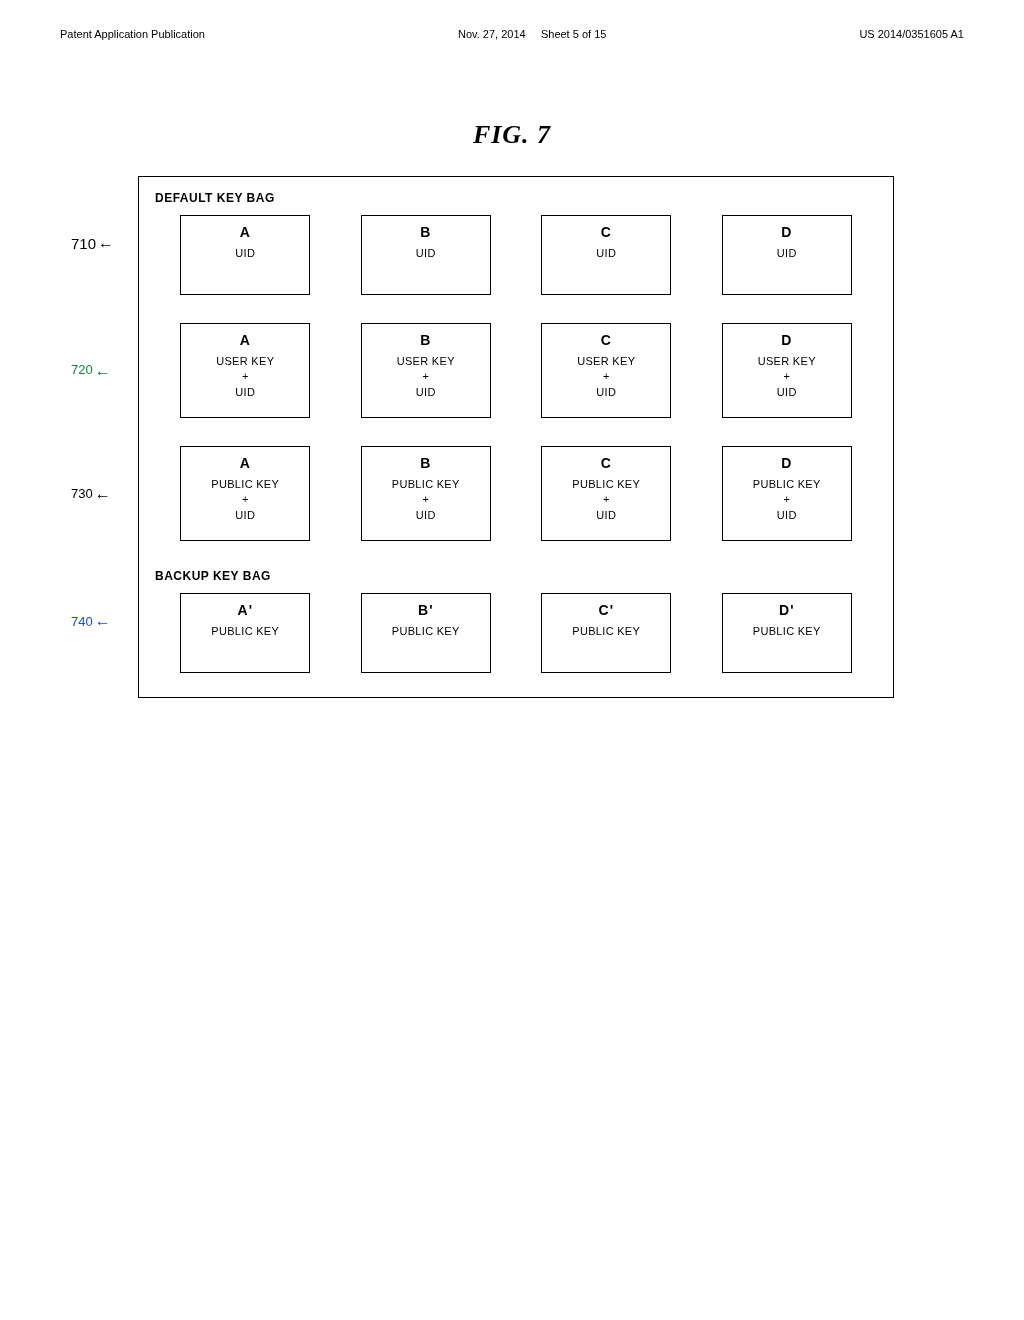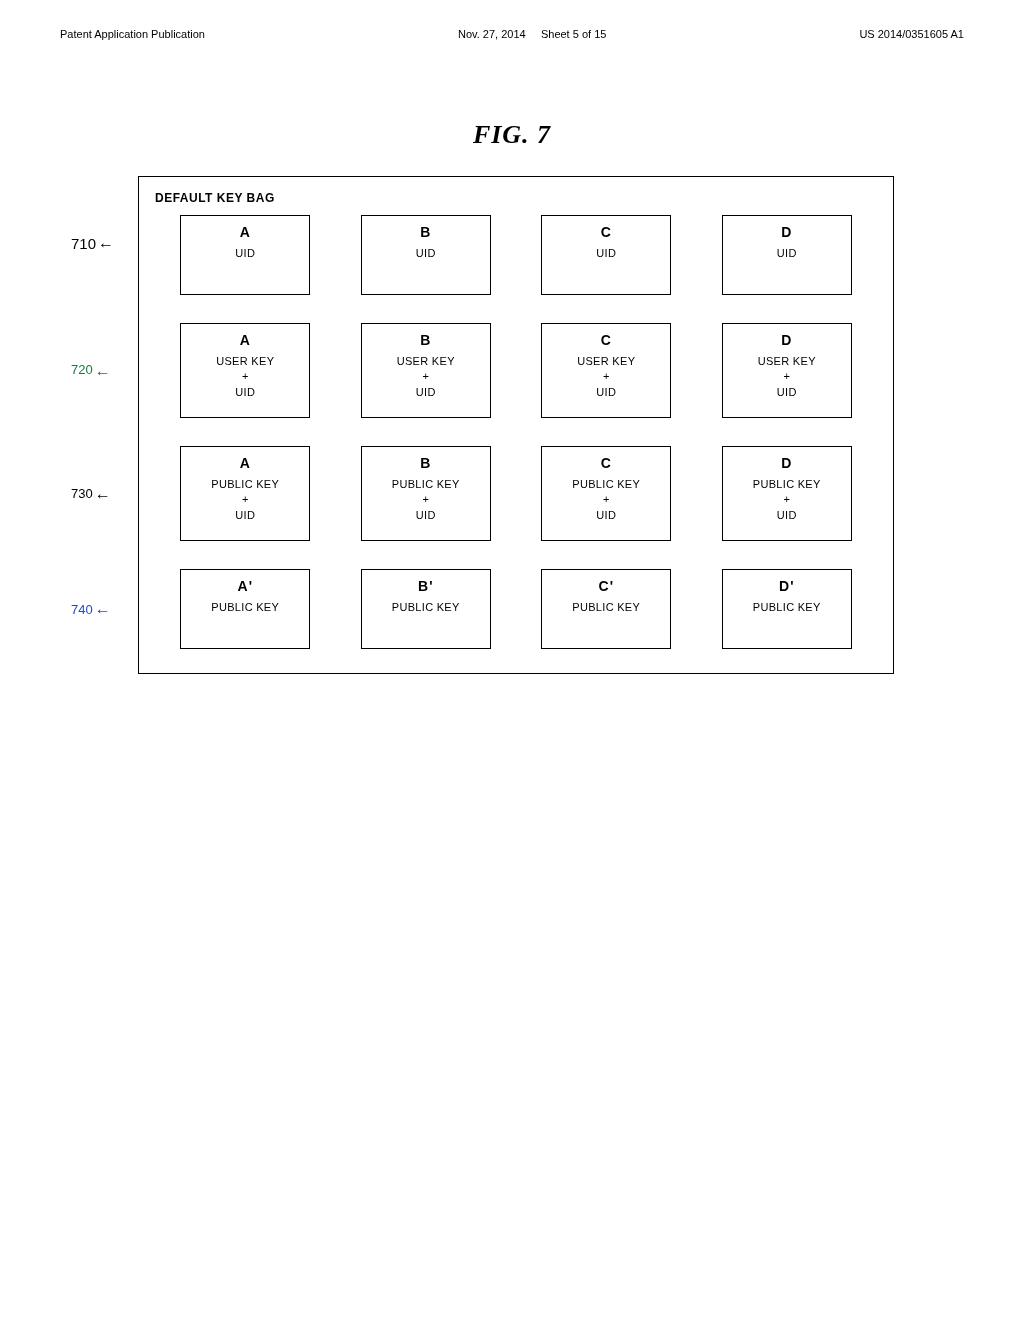--- a/index.html
+++ b/index.html
@@ -196,20 +196,21 @@
 UID</div>
           </div>
         </div>
       <div style="position: absolute; left: -68px; top: 50%; transform: translateY(-50%); font-size: 13px; color: rgb(0, 0, 0); white-space: nowrap; display: flex; align-items: center; text-align: center;">
             <span style="font-size:13px;">730</span>
             <span style="font-size:16px; margin-left:2px;">←</span>
           </div>
         </div>
 
       <div style="padding: 14px 16px; position: relative;">
+        <div class="section-label">BACKUP KEY BAG</div>
         <div class="key-row">
           <div class="key-box" style="min-height:80px;">
             <div class="key-letter">A'</div>
             <div class="key-content">PUBLIC KEY</div>
           </div>
           <div class="key-box" style="min-height:80px;">
             <div class="key-letter">B'</div>
             <div class="key-content">PUBLIC KEY</div>
           </div>
           <div class="key-box" style="min-height:80px;">

